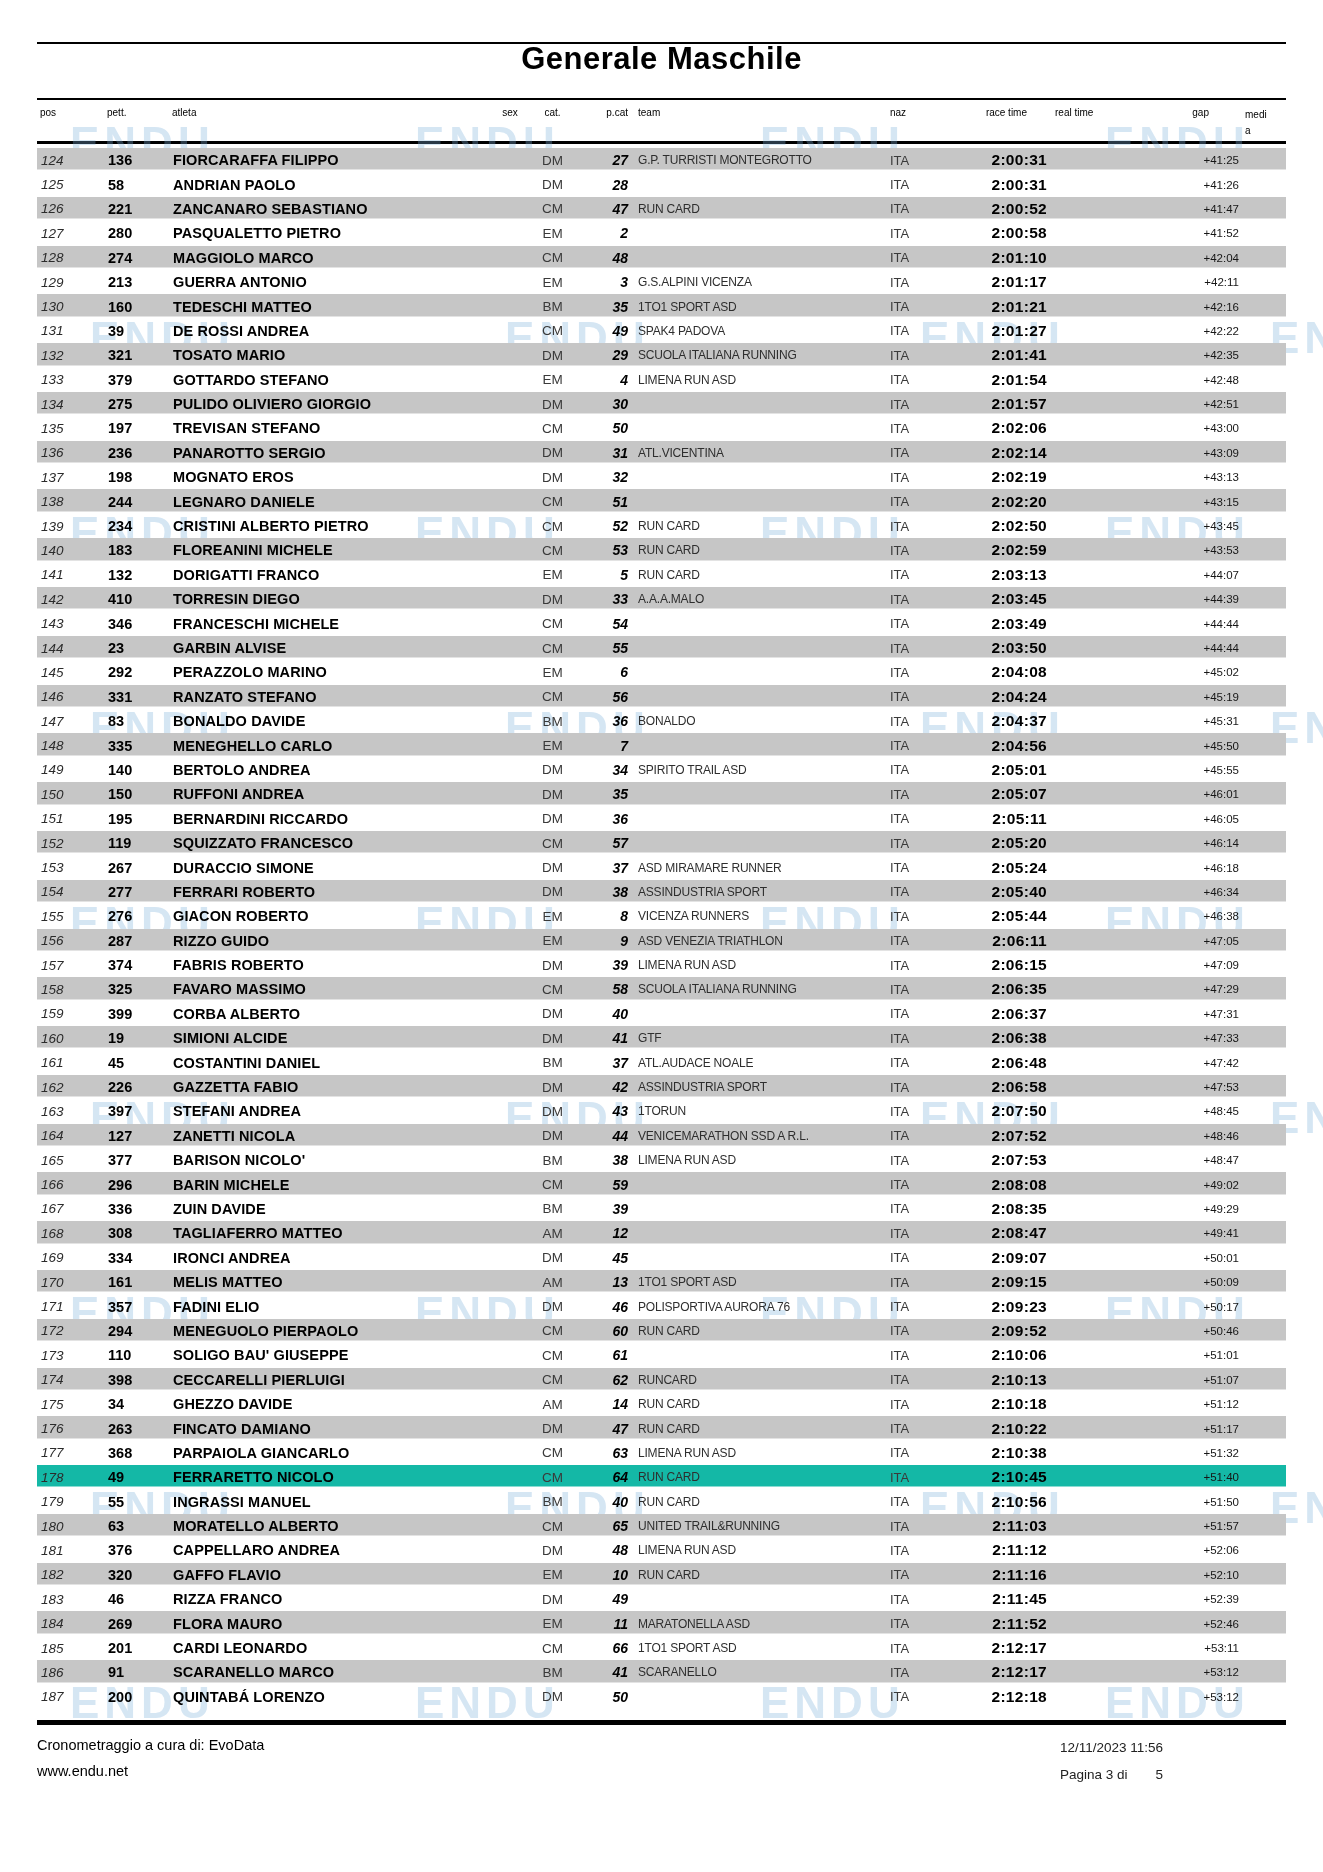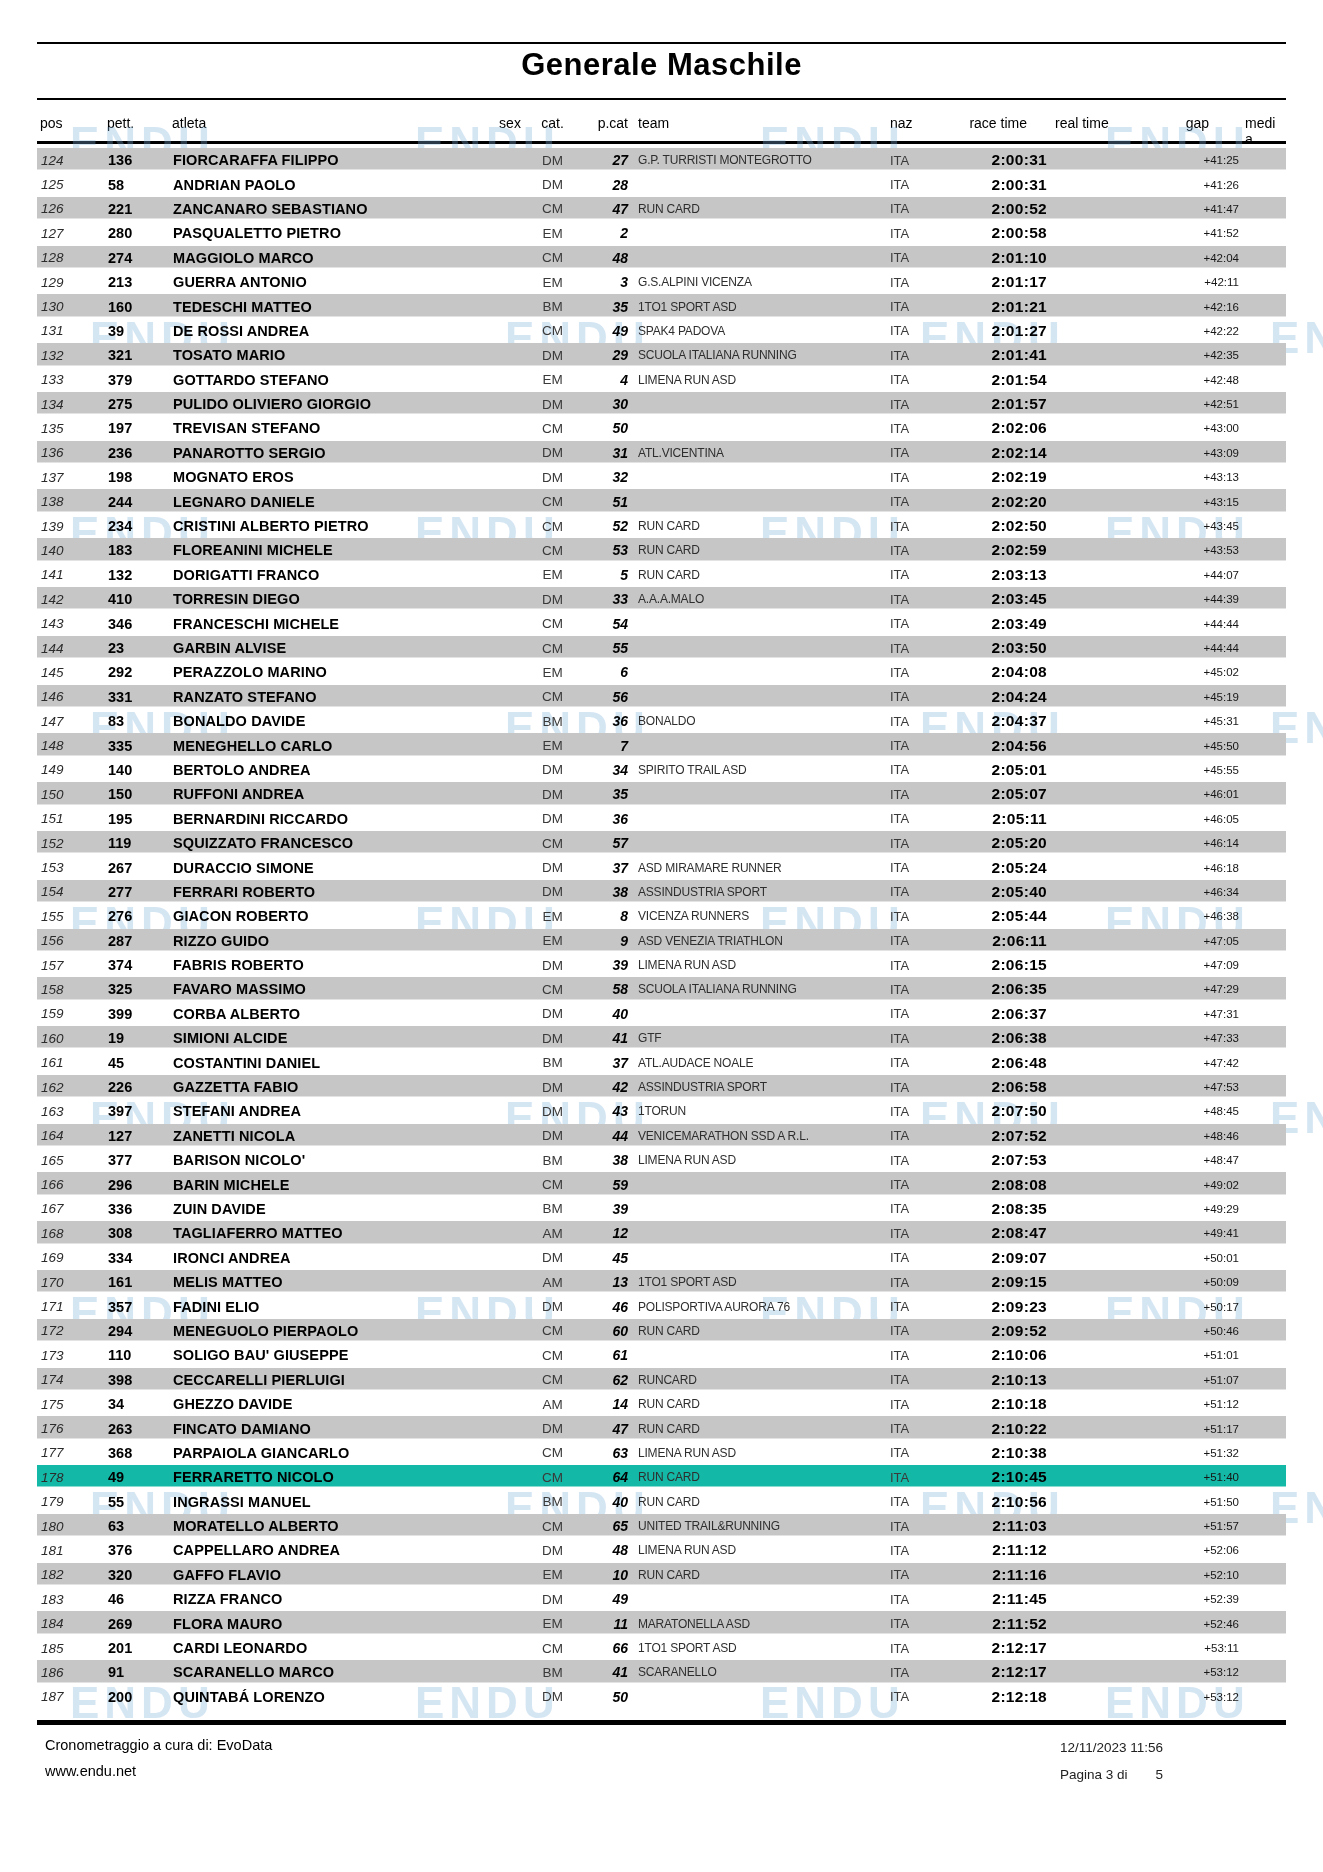--- a/index.html
+++ b/index.html
@@ -9,31 +9,31 @@
     font-family:"Liberation Sans", sans-serif; color:#000;
   }
   
   .rule { position:absolute; left:37px; width:1249px; background:#000; }
   .rule-top    { top:42px;  height:2px; }
   .rule-mid    { top:98px;  height:1.5px; }
   .rule-header { top:141px; height:3px; }
   .rule-footer { top:1720px; height:5px; }
 
   .title {
-    position:absolute; top:47px; left:0; width:100%;
+    position:absolute; top:41px; left:0; width:100%;
     text-align:center; font-size:31px; font-weight:bold; letter-spacing:0.5px;
   }
 
   
   .grid {
     display:grid;
     grid-template-columns:58px 65px 335px 30px 55px 48px 262px 50px 115px 95px 95px 41px;
     width:1249px;
   }
-  .table-header { position:absolute; left:37px; top:107px; font-size:14px;margin-top:8px; }
+  .table-header { position:absolute; left:37px; top:107px; font-size:10px; }
   .table-header .h { white-space:nowrap; }
   .h-pos   { padding-left:3px; }
   .h-pett  { padding-left:12px; }
   .h-atleta{ padding-left:12px; }
   .h-sex   { text-align:center; }
   .h-cat   { text-align:center; }
   .h-pcat  { text-align:right; }
   .h-team  { padding-left:10px; }
   .h-naz   { }
   .h-race  { text-align:right; padding-right:28px; }
@@ -56,21 +56,21 @@
   .c-gap  { font-size:11.5px; color:#161616; text-align:right; padding-right:6px; }
 
   
   .watermark-layer { position:absolute; inset:0; z-index:1; pointer-events:none; }
   .wm {
     position:absolute; font-weight:bold; font-size:44px; letter-spacing:5px;
     opacity:0.32; user-select:none;
   }
 
   
-  .footer-left  { position:absolute; left:37px; top:1732px; font-size:14.5px; line-height:26px;margin-left:8px; }
+  .footer-left  { position:absolute; left:37px; top:1732px; font-size:14.5px; line-height:26px; }
   .footer-right { position:absolute; right:160px; top:1734px; font-size:13.5px; color:#222;
                   text-align:right; line-height:27px; }
   .footer-right .pg-num { display:inline-block; margin-left:28px; }
 </style>
 </head>
 <body>
 
 <div class="page">
 
   <div class="watermark-layer" id="wm-layer">

